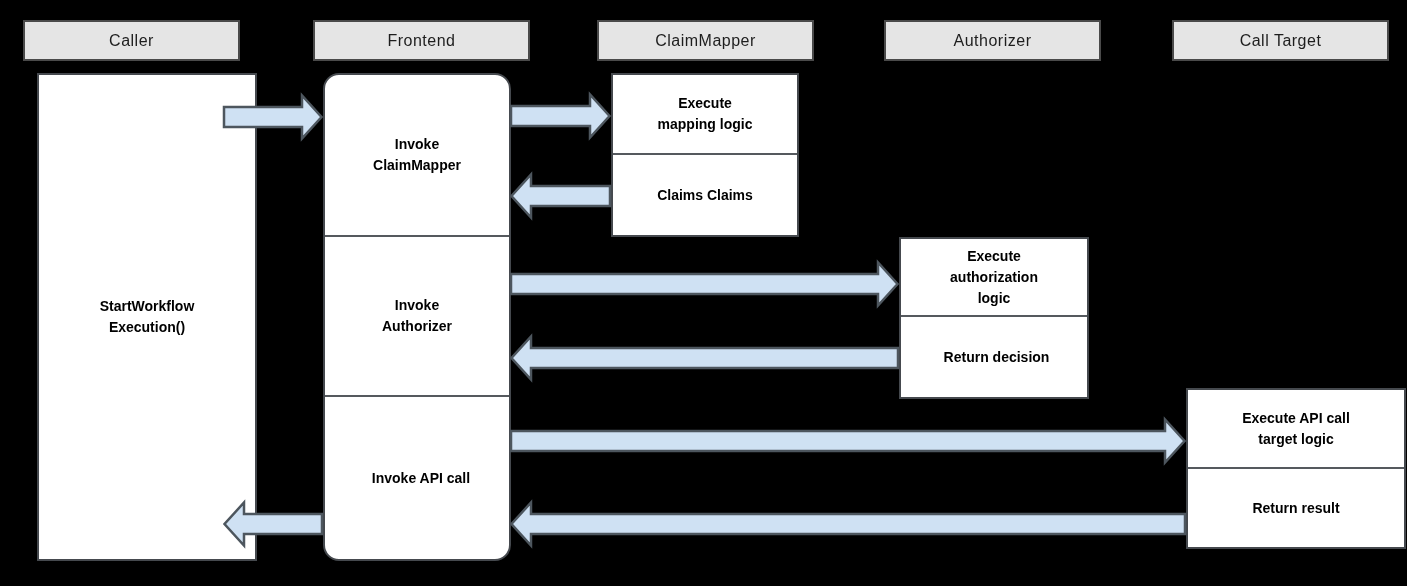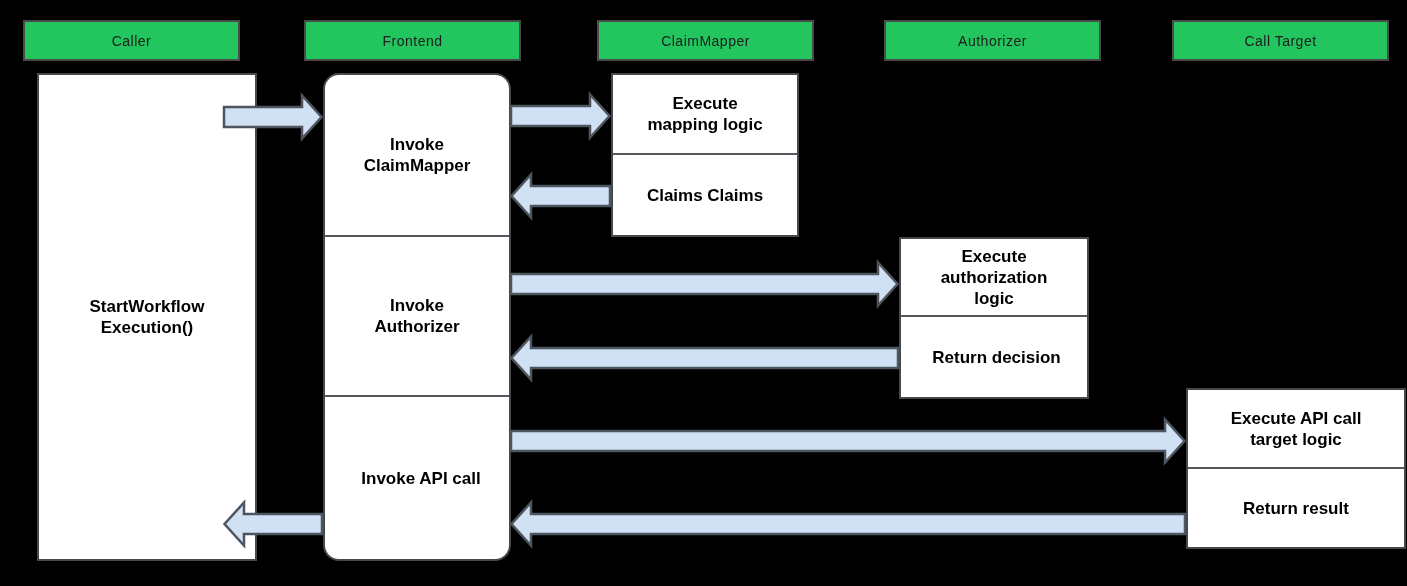--- a/index.html
+++ b/index.html
@@ -13,32 +13,32 @@
     background: #000000;
     overflow: hidden;
   }
 
   
   .hdr {
     position: absolute;
     top: 20px;
     width: 217px;
     height: 41px;
-    background: #22c55e;
+    background: #e5e5e5;
     border: 2px solid #4a4a4a;
     display: flex;
     align-items: center;
     justify-content: center;
-    font-size: 14px;
+    font-size: 16px;
     font-weight: 400;
     letter-spacing: 0.5px;
     color: #1d1d1d;
   }
   .hdr-caller      { left: 23px; }
-  .hdr-frontend    { left: 304px; text-align: right; }
+  .hdr-frontend    { left: 313px; text-align: right; }
   .hdr-claimmapper { left: 597px; }
   .hdr-authorizer  { left: 884px; }
   .hdr-calltarget  { left: 1172px; }
 
   
   .act {
     position: absolute;
     background: #ffffff;
     border: 2px solid #45494e;
     display: flex;
@@ -49,21 +49,21 @@
   .act-claimmapper { left: 611px;  top: 73px;  width: 188px; height: 164px; }
   .act-authorizer  { left: 899px;  top: 237px; width: 190px; height: 162px; }
   .act-calltarget  { left: 1186px; top: 388px; width: 220px; height: 161px; }
 
   .cell {
     display: flex;
     align-items: center;
     justify-content: center;
     text-align: center;
     font-weight: 700;
-    font-size: 17px;
+    font-size: 14px;
     line-height: 21px;
     color: #000000;
     white-space: pre-line;
     padding: 0 8px;
   }
   .cell.div { border-bottom: 2px solid #55595e; }
 
   .act-caller .cell { flex: 1; }
 
   .fe-c1 { height: 162px; }

